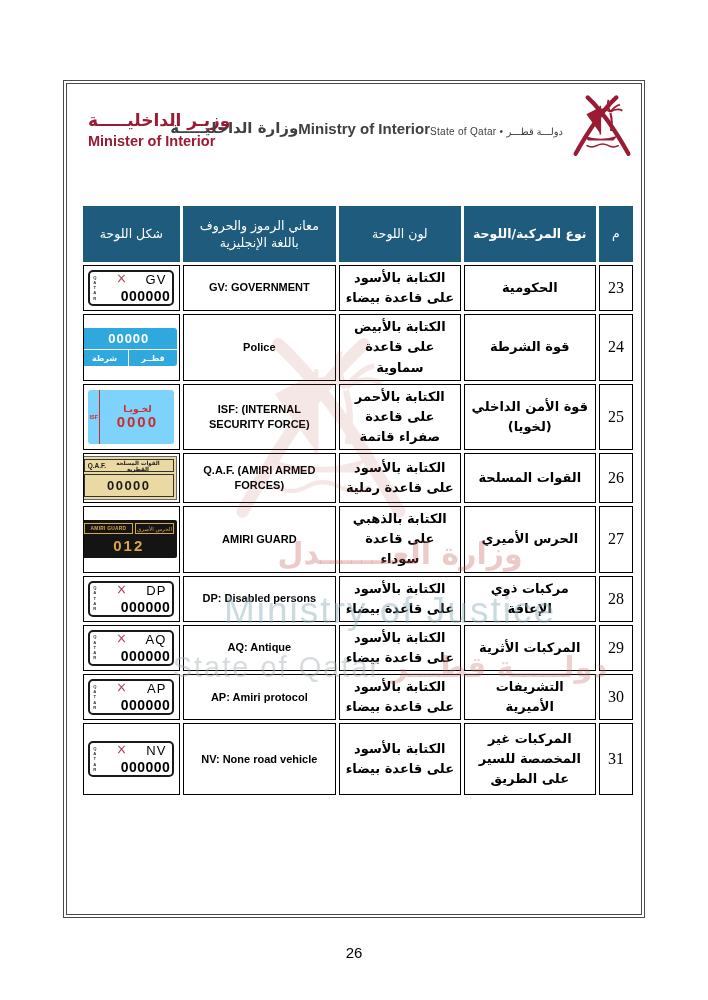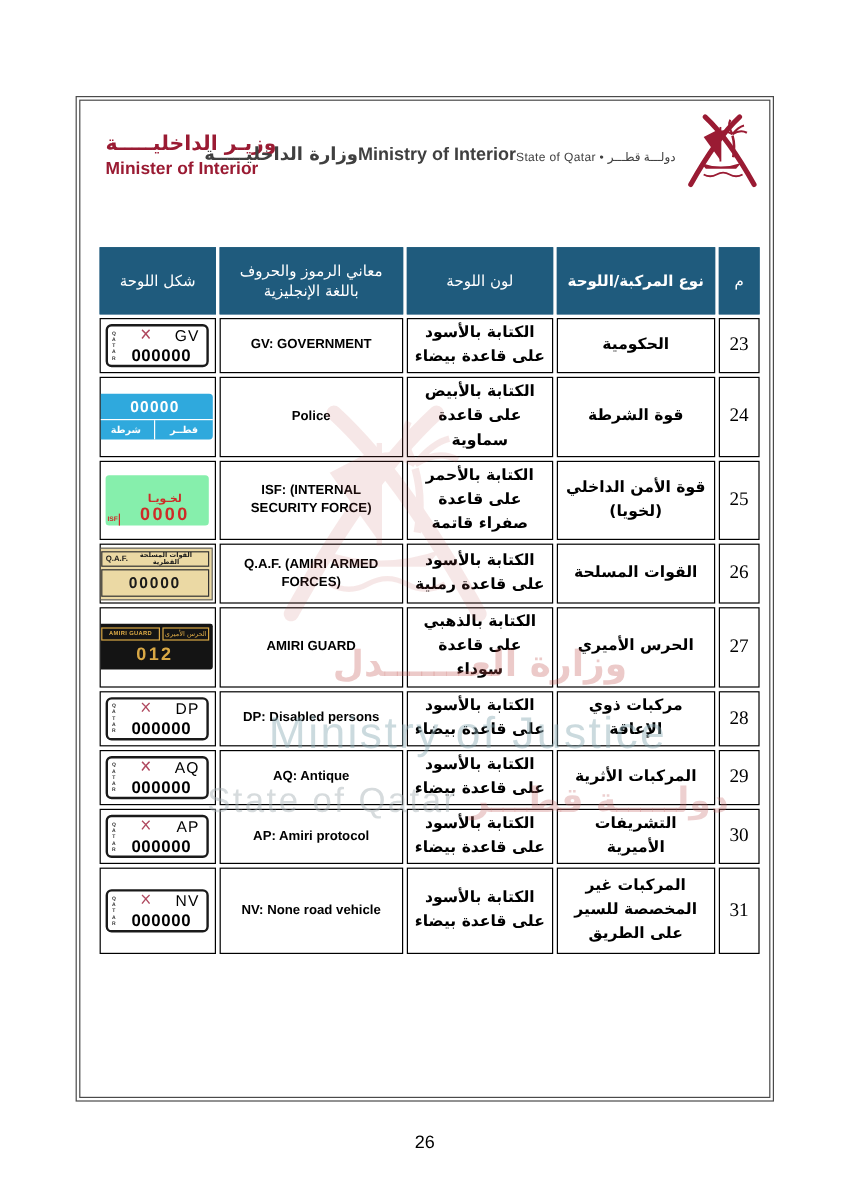--- a/index.html
+++ b/index.html
@@ -38,33 +38,33 @@
   td.c-meaning { font-weight:bold; font-size:11px; line-height:1.4; padding:2px 6px; }
 
   
   .plate { margin:0 auto; position:relative; direction:ltr; }
 
   .plate-white { width:86px; height:36px; background:#fff; border:2px solid #1a1a1a; border-radius:5px; }
   .p-side   { position:absolute; left:2px; top:2.5px; width:5px; font-size:4.2px; line-height:1.25;
               font-weight:bold; color:#333; word-break:break-all; text-align:center; }
   .p-emblem { position:absolute; top:2px; left:27px; width:9px; height:9px; }
   .p-letters{ position:absolute; top:0px; right:6px; font-size:13px; font-weight:normal; letter-spacing:1px; }
-  .p-digits { position:absolute; bottom:0px; left:8px; right:2px; text-align:center;
+  .p-digits { position:absolute; bottom:0px; left:8px; right:2px; text-align:right;
               font-size:14px; font-weight:bold; letter-spacing:.5px; }
 
   .plate-police { width:96px; height:38px; background:#2fa9dd; border-radius:3px; color:#fff;
                   display:flex; flex-direction:column; }
   .pp-top { flex:1.3; display:flex; align-items:center; justify-content:center;
             font-size:13px; font-weight:bold; letter-spacing:1px; border-bottom:1.5px solid #fff; }
   .pp-bottom { flex:1; display:flex; }
   .pp-cell { flex:1; display:flex; align-items:center; justify-content:center;
              font-family:"DejaVu Sans",sans-serif; font-size:8px; font-weight:bold; }
   .pp-cell.first { border-right:1.5px solid #fff; }
 
-  .plate-isf { width:86px; height:42px; background:#86efac; border-radius:3px; display:flex; color:#cf2a27;align-items:flex-end; }
+  .plate-isf { width:86px; height:54px; background:#7dd3fc; border-radius:3px; display:flex; color:#cf2a27; }
   .isf-side { width:12px; border-right:1.5px solid #cf2a27; font-size:5.5px; font-weight:bold;
               line-height:1.7; word-break:break-all; display:flex; align-items:center; justify-content:center;
               text-align:center; padding-top:1px; }
   .isf-main { flex:1; display:flex; flex-direction:column; align-items:center; justify-content:center; }
   .isf-title { font-family:"DejaVu Sans",sans-serif; font-size:9px; font-weight:bold; }
   .isf-digits { font-size:15px; font-weight:bold; letter-spacing:2px; line-height:1.1; }
 
   .plate-qaf { width:96px; height:44px; background:#ebd9a4; border:1px solid #666; padding:2px;
                display:flex; flex-direction:column; gap:2px; color:#1a1a1a; }
   .qaf-top { height:13px; border:1px solid #333; display:flex; align-items:center;

